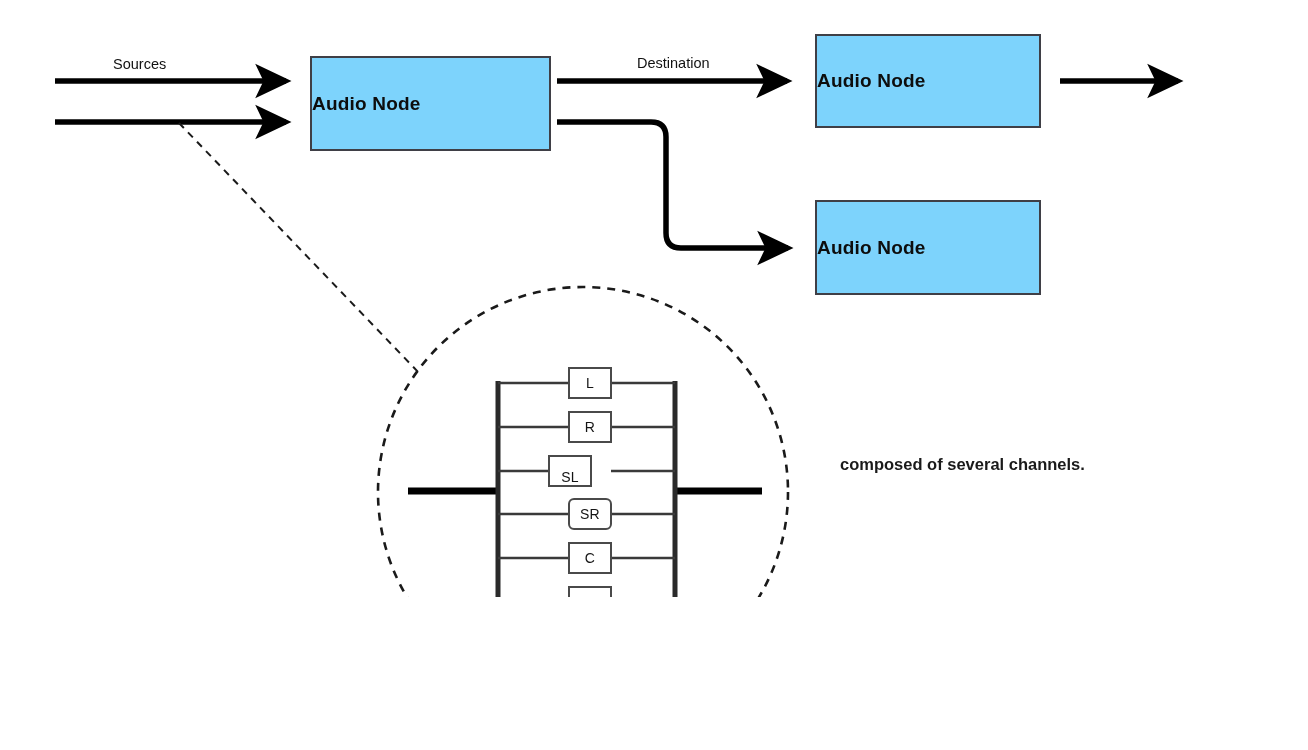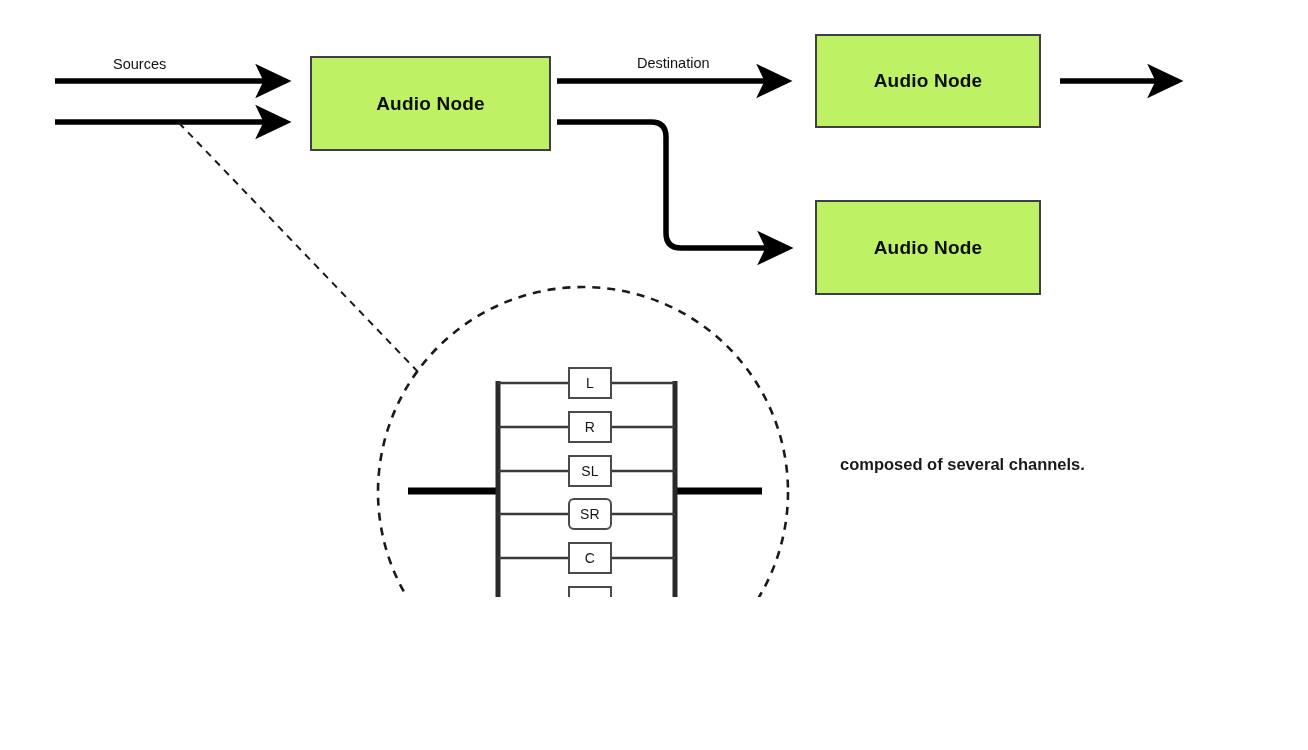--- a/index.html
+++ b/index.html
@@ -23,25 +23,24 @@
     position: absolute;
     left: 0;
     top: 0;
     width: 1308px;
     height: 750px;
   }
   
   .node-box {
     position: absolute;
     box-sizing: border-box;
-    background: #bef264;
+    background: #7dd3fc;
     border: 2px solid #3f3f46;
     display: flex;
     align-items: center;
-    justify-content: center;
   }
   .node-label {
     font-family: "Liberation Sans", sans-serif;
     font-size: 19px;
     font-weight: bold;
     color: #0d0d0d;
     letter-spacing: 0.2px;
     white-space: nowrap;
   }
   
@@ -150,21 +149,21 @@
   <div class="node-box" style="left:815px; top:200px; width:226px; height:95px;">
     <span class="node-label">Audio Node</span>
   </div>
 
   <div class="chan-box" style="left:568px; top:367px;">
     <span class="chan-label">L</span>
   </div>
   <div class="chan-box" style="left:568px; top:411px;">
     <span class="chan-label">R</span>
   </div>
-  <div class="chan-box" style="left:568px; top:455px;">
+  <div class="chan-box" style="left:548px; top:455px;align-items:flex-end;">
     <span class="chan-label">SL</span>
   </div>
   <div class="chan-box" style="left:568px; top:498px;border-radius:6px;">
     <span class="chan-label">SR</span>
   </div>
   <div class="chan-box" style="left:568px; top:542px;">
     <span class="chan-label">C</span>
   </div>
   <div class="chan-box" style="left:568px; top:586px;">
     <span class="chan-label">LFE</span>

